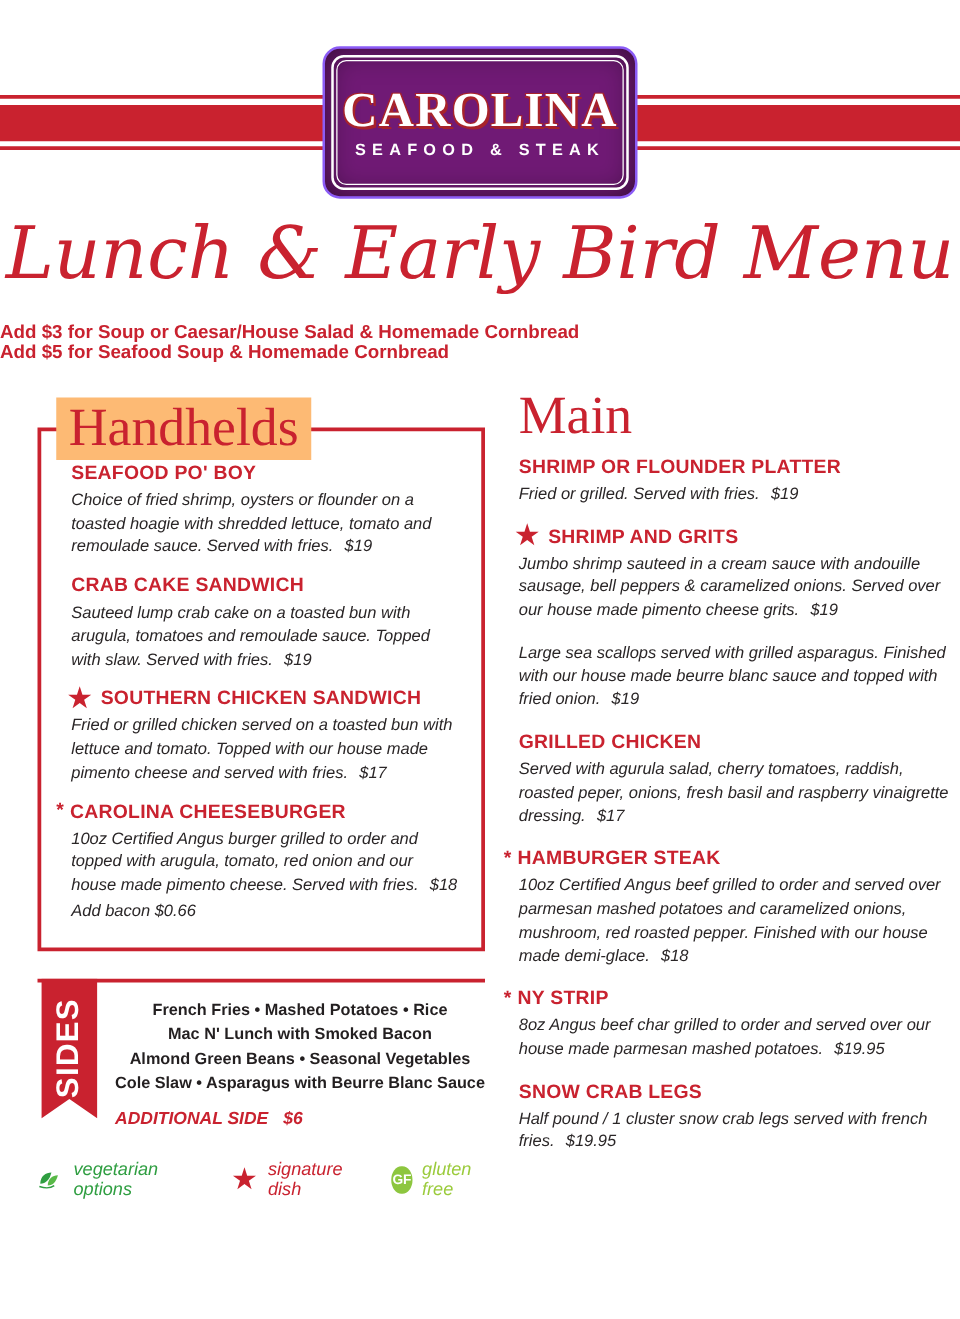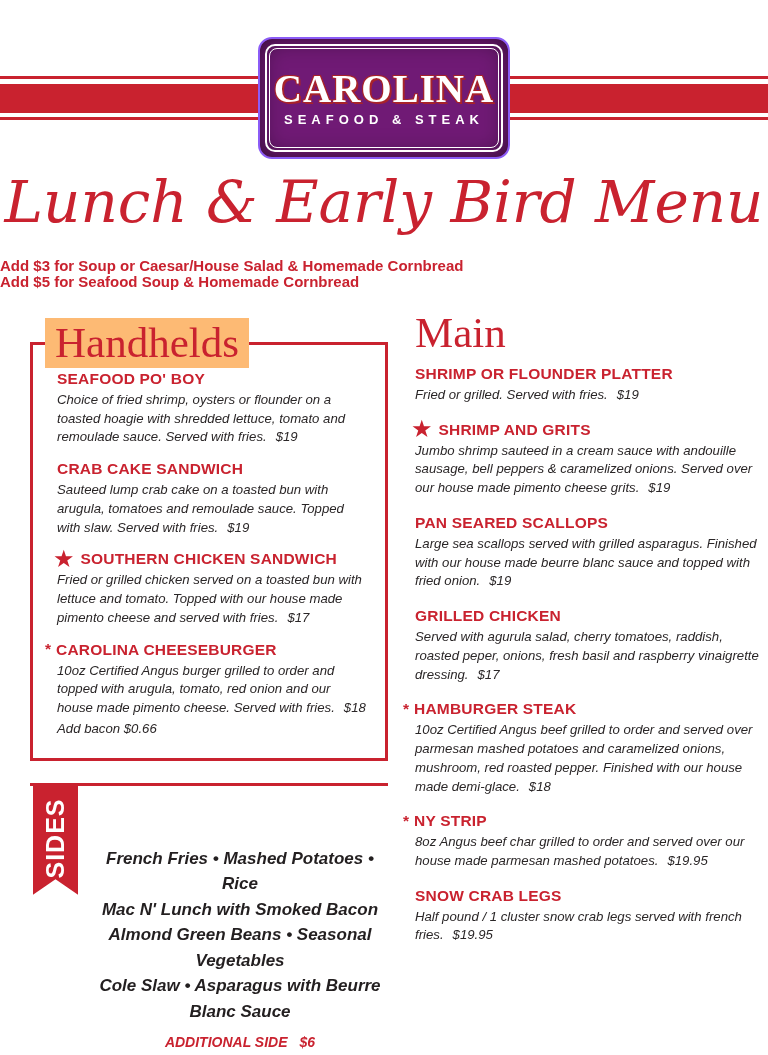--- a/index.html
+++ b/index.html
@@ -71,23 +71,23 @@
   .sides{position:relative;margin-top:22px;}
   .sides-rule{height:3px;background:var(--red);}
   .sides-ribbon{
     position:absolute;top:0;left:3px;width:45px;height:112px;background:var(--red);
     clip-path:polygon(0 0,100% 0,100% 100%,50% 86%,0 100%);
     display:flex;align-items:center;justify-content:center;
   }
   .sides-ribbon span{
     transform:rotate(-90deg);color:#fff;font-weight:bold;font-size:25px;letter-spacing:1px;white-space:nowrap;
   }
-  .sides-list{padding:12px 0 0 62px;text-align:center;font-weight:bold;font-style:italic;
-    font-size:17px;color:#231F20;line-height:1.5;margin-top:48px;}
-  .sides-additional{margin:10px 0 0 62px;text-align:center;color:var(--red);
+  .sides-list{padding:12px 0 0 62px;text-align:center;font-weight:bold;
+    font-size:13px;color:#231F20;line-height:1.5;}
+  .sides-additional{margin:10px 0 0 62px;text-align:left;color:var(--red);
     font-weight:bold;font-style:italic;font-size:14px;}
   .sides-additional .item-price{margin-left:12px;}
   
   .legend{display:flex;align-items:center;margin-top:26px;}
   .legend-item{display:flex;align-items:center;}
   .legend-item + .legend-item{margin-left:38px;}
   .legend-label{font-style:italic;font-size:14.5px;margin-left:8px;}
   .legend-veg .legend-label{color:var(--leaf-green);}
   .legend-sig .legend-label{color:var(--red);}
   .legend-gf .legend-label{color:var(--gf-text-green);}
@@ -201,23 +201,20 @@
 
   <div class="item">
     <div class="title-row">
       <span class="star">★</span>
       <h3 class="item-name">SHRIMP AND GRITS</h3>
     </div>
     <p class="item-desc"><span>Jumbo shrimp sauteed in a cream sauce with andouille sausage, bell peppers &amp; caramelized onions. Served over our house made pimento cheese grits.</span><span class="item-price">$19</span></p>
   </div>
 
   <div class="item">
-    <div class="title-row">
-        <h3 class="item-name">PAN SEARED SCALLOPS</h3>
-      </div>
     <p class="item-desc"><span>Large sea scallops served with grilled asparagus. Finished with our house made beurre blanc sauce and topped with fried onion.</span><span class="item-price">$19</span></p>
   </div>
 
 
   <div class="item">
     <div class="title-row">
         <h3 class="item-name">GRILLED CHICKEN</h3>
       </div>
     <p class="item-desc"><span>Served with agurula salad, cherry tomatoes, raddish, roasted peper, onions, fresh basil and raspberry vinaigrette dressing.</span><span class="item-price">$17</span></p>
   </div>

